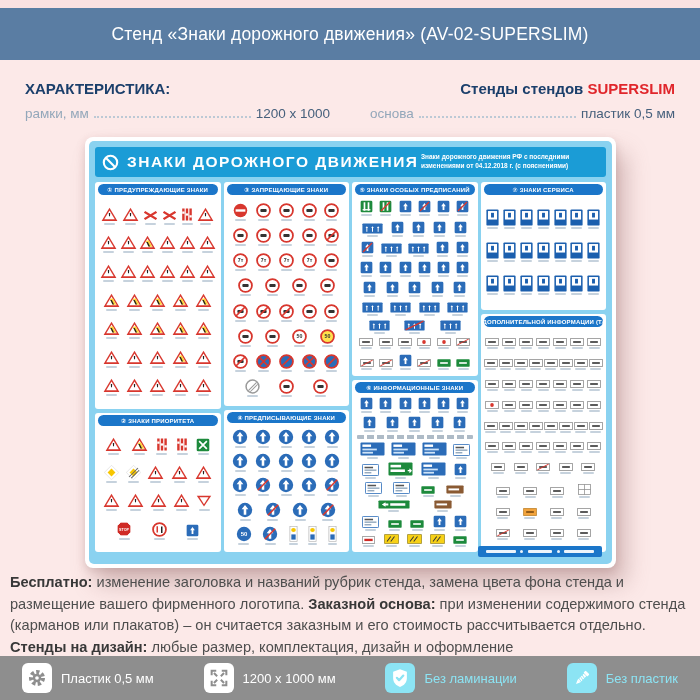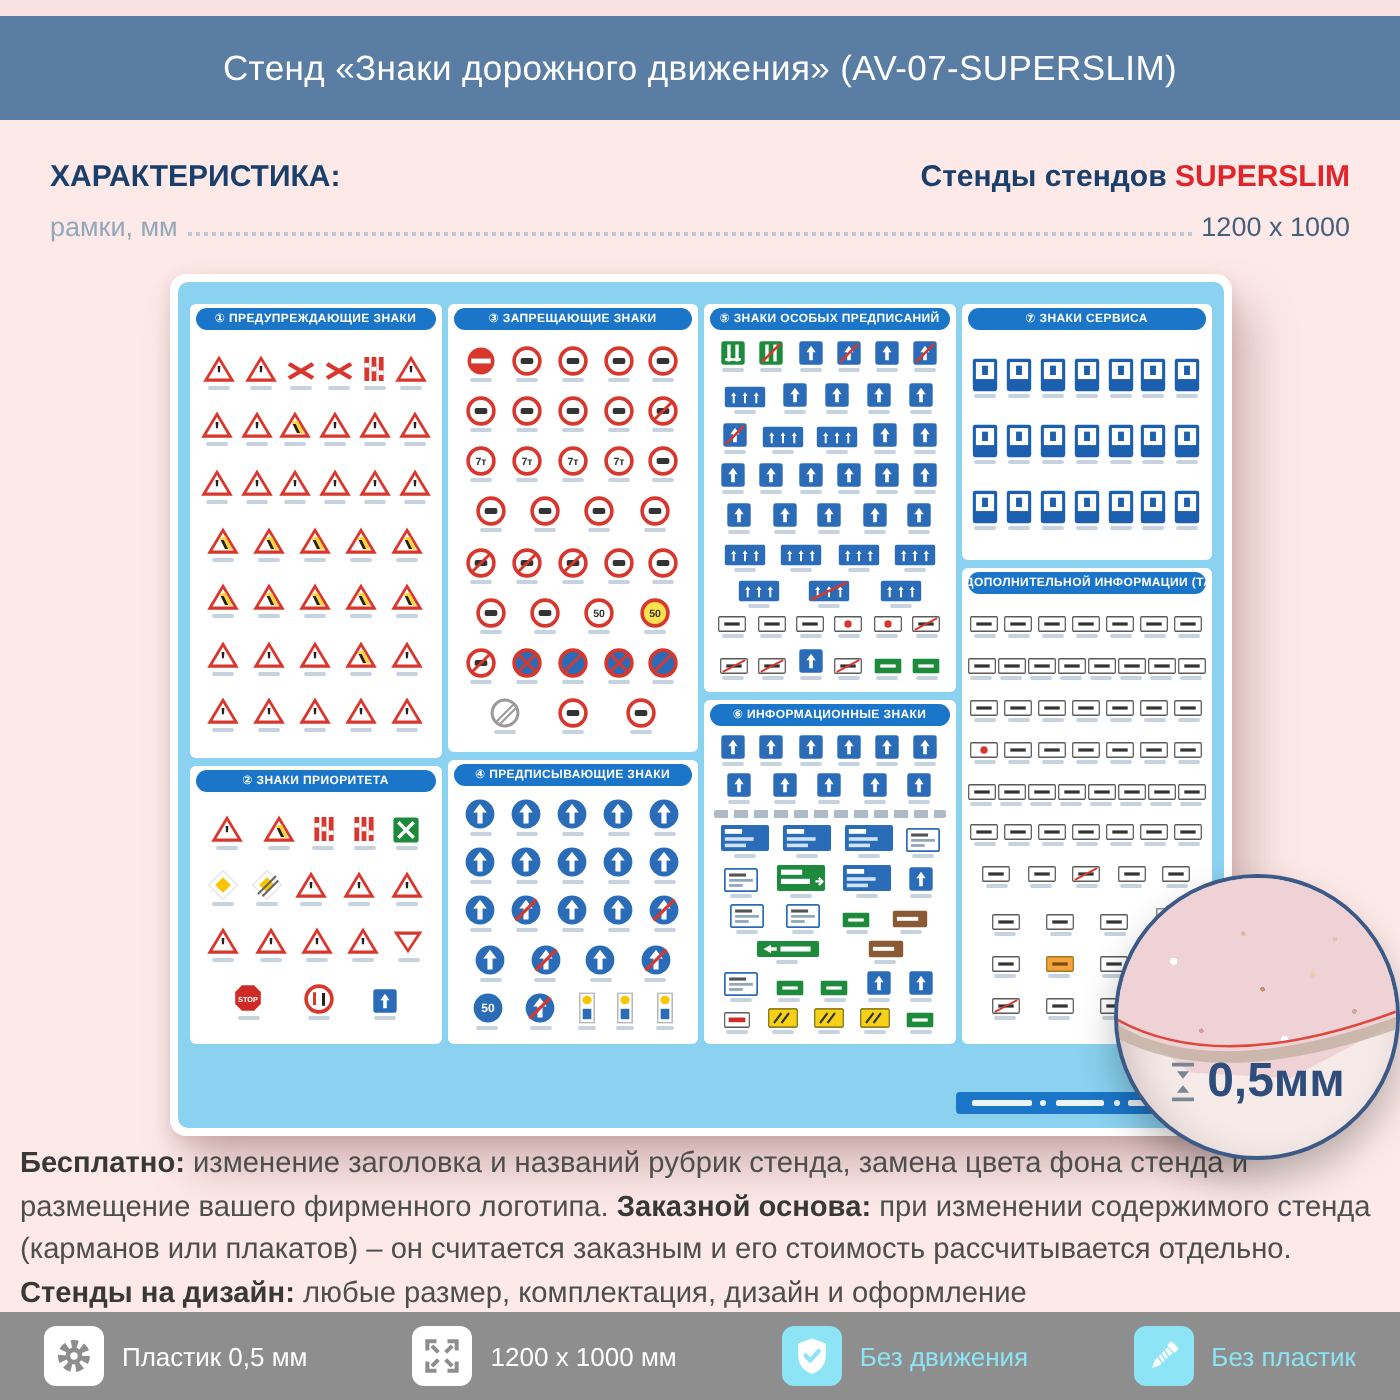--- a/index.html
+++ b/index.html
@@ -301,41 +301,54 @@
         <path d="M8 .5 V13.5 M.5 7 H15.5" stroke="#888" stroke-width=".9"></path>
       </symbol>
 </defs>
 </svg>
 
 <div id="page">
 
   <div class="top-strip"></div>
 
   <div class="header-bar">
-    <h1>Стенд «Знаки дорожного движения» (AV-07-SUPERSLIM)</h1>
+    <h1>Стенд «Знаки дорожного движения» (AV-02-SUPERSLIM)</h1>
   </div>
 
   <div class="char-row">
     <span class="char-label">ХАРАКТЕРИСТИКА:</span>
     <span class="series">
       <span>Стенды стендов</span>
       <span class="red">SUPERSLIM</span>
     </span>
   </div>
 
   <div class="specs">
     <div class="spec">
       <span class="spec-label">рамки, мм</span>
       <span class="dots"></span>
       <span class="spec-value">1200 x 1000</span>
     </div>
+    <div class="spec">
+      <span class="spec-label">основа</span>
+      <span class="dots"></span>
+      <span class="spec-value">пластик 0,5 мм</span>
+    </div>
   </div>
 
   <div class="stand">
     <div class="stand-inner">
+      <div class="stand-header">
+        <svg width="17" height="17" viewBox="0 0 16 16">
+          <circle cx="8" cy="8" r="6.3" fill="none" stroke="#fff" stroke-width="2"></circle>
+          <path d="M3.8 3.8 L12.2 12.2" stroke="#fff" stroke-width="2"></path>
+        </svg>
+        <span class="stand-title">ЗНАКИ ДОРОЖНОГО ДВИЖЕНИЯ</span>
+        <span class="stand-subtitle">Знаки дорожного движения РФ с последними изменениями от 04.12.2018 г. (с пояснениями)</span>
+      </div>
       <div class="stand-cols" id="stand-cols">
           <div class="stand-col">
             <div class="panel p-0">
               <div class="panel-h">① ПРЕДУПРЕЖДАЮЩИЕ ЗНАКИ</div>
               <div class="panel-b">
                 <div class="s-row">
                   <span class="cell">
                     <svg width="17" height="15">
                       <use href="#s-w"></use>
                     </svg>
@@ -2167,36 +2180,20 @@
       <div class="stand-strip">
         <i style="width:30px"></i>
           <i style="width:3px;height:3px;border-radius:50%"></i>
         <i style="width:24px"></i>
           <i style="width:3px;height:3px;border-radius:50%"></i>
         <i style="width:30px"></i>
       </div>
     </div>
   </div>
 
-  <div class="inset">
-    <div class="marble"></div>
-    <svg class="curl-svg" viewBox="0 0 143 143">
-      <path d="M-2 78 Q 50 108 145 74" stroke="#c5b3a4" stroke-width="6" fill="none" opacity=".85"></path>
-      <path d="M-2 72 Q 52 103 145 68" stroke="#e0463c" stroke-width="1.3" fill="none"></path>
-    </svg>
-    <div class="inset-label">
-      <svg width="13" height="20" viewBox="0 0 13 20">
-        <path d="M1 1.3 H12" stroke="#7a8693" stroke-width="1.8"></path>
-        <path d="M3.4 4.6 H9.6 L6.5 8.4 Z" fill="#7a8693"></path>
-        <path d="M3.4 15.4 H9.6 L6.5 11.6 Z" fill="#7a8693"></path>
-        <path d="M1 18.7 H12" stroke="#7a8693" stroke-width="1.8"></path>
-      </svg>
-      <span>0,5мм</span>
-    </div>
-  </div>
 
   <p class="description" id="description"><b>Бесплатно:</b> изменение заголовка и названий рубрик стенда, замена цвета фона стенда и размещение вашего фирменного логотипа. <b>Заказной основа:</b> при изменении содержимого стенда (карманов или плакатов) – он считается заказным и его стоимость рассчитывается отдельно. <b>Стенды на дизайн:</b> любые размер, комплектация, дизайн и оформление</p>
 
   <div class="footer-bar" id="footer-bar">
       <div class="f-item">
         <div class="f-icon white">
           <svg viewBox="0 0 24 24" width="22" height="22">
             <circle cx="12" cy="12" r="6.5" fill="none" stroke="#8e8e8e" stroke-width="4.5" stroke-dasharray="3.4 2.4"></circle>
             <circle cx="12" cy="12" r="4.6" fill="#8e8e8e"></circle>
             <circle cx="12" cy="12" r="2" fill="#fff"></circle>
@@ -2213,21 +2210,21 @@
         </div>
         <span class="f-label white">1200 x 1000 мм</span>
       </div>
       <div class="f-item">
         <div class="f-icon cyan">
           <svg viewBox="0 0 24 24" width="22" height="22">
             <path d="M12 2.5 L19.5 5.2 V12 C19.5 16.8 16.4 20.2 12 21.8 C7.6 20.2 4.5 16.8 4.5 12 V5.2 Z" fill="#fff"></path>
             <path d="M8.6 11.8 L11 14.4 L15.6 9.4" stroke="#8ce4f4" stroke-width="2.4" fill="none" stroke-linecap="round" stroke-linejoin="round"></path>
           </svg>
         </div>
-        <span class="f-label cyan">Без движения</span>
+        <span class="f-label cyan">Без ламинации</span>
       </div>
       <div class="f-item">
         <div class="f-icon cyan">
           <svg viewBox="0 0 24 24" width="22" height="22">
             <g transform="rotate(45 12 12)">
               <rect x="9" y="3.4" width="6" height="3.4" rx="1" fill="#fff"></rect>
               <rect x="10" y="7.4" width="4" height="9.6" fill="#fff"></rect>
               <path d="M10 17 L12 21.2 L14 17 Z" fill="#fff"></path>
               <path d="M9.6 9.5 l4.8 1 M9.6 12 l4.8 1 M9.8 14.5 l4.4 1" stroke="#8ce4f4" stroke-width=".9"></path>
             </g>

